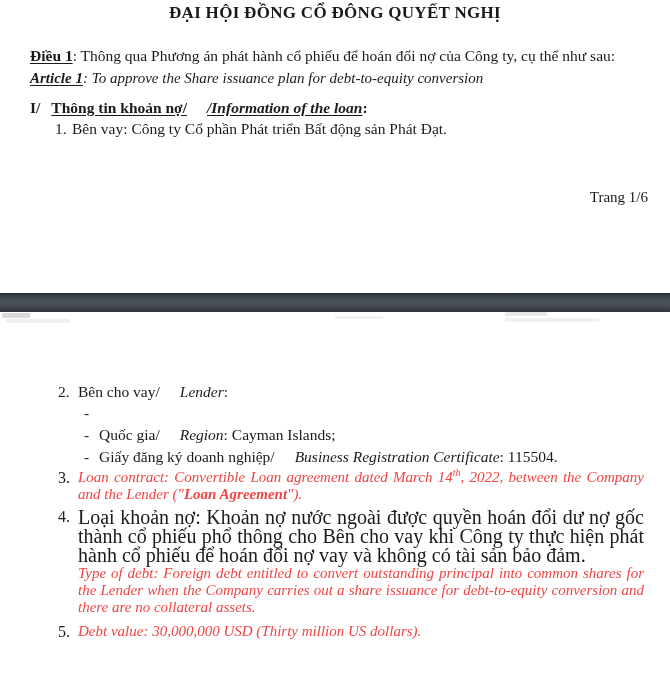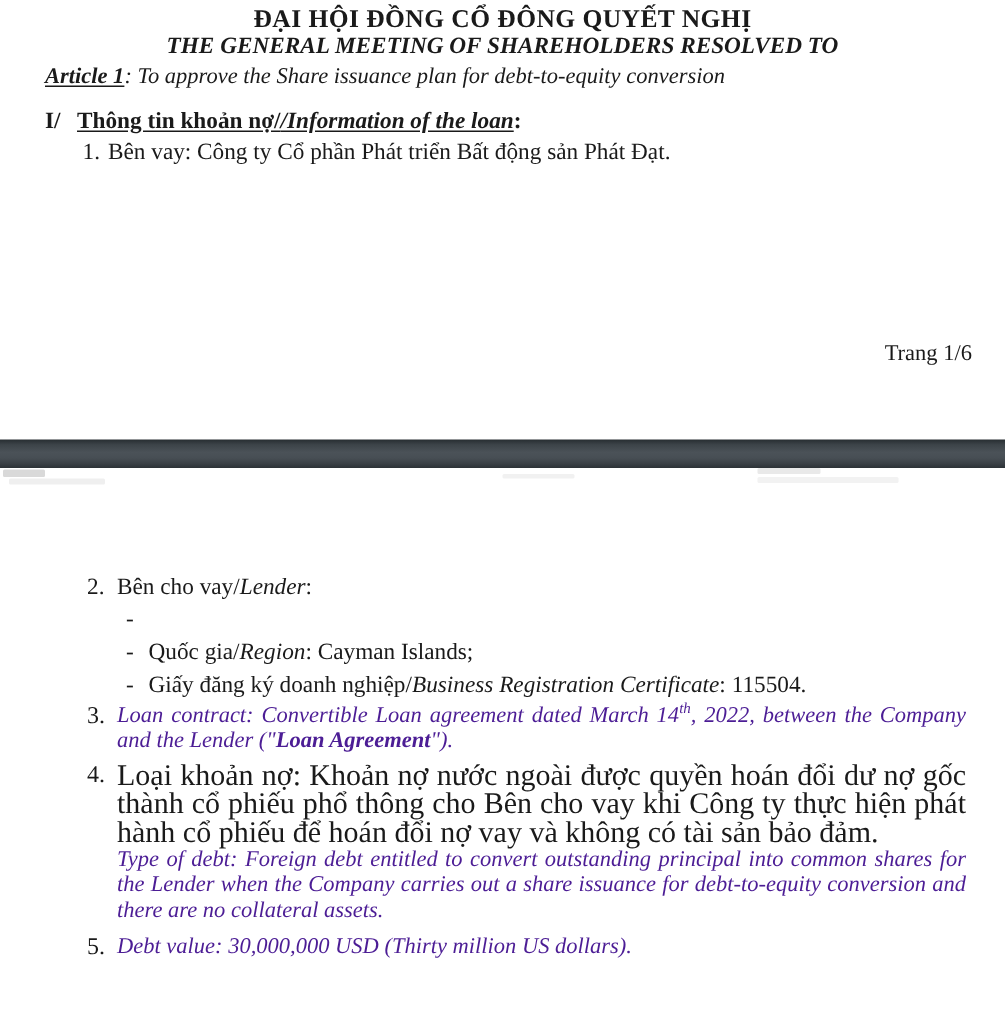--- a/index.html
+++ b/index.html
@@ -3,36 +3,36 @@
 <meta charset="utf-8">
 <style>
   html,body { margin:0; padding:0; }
   #doc {
     position:relative; width:670px; height:688px; overflow:hidden;
     background:#ffffff; color:#1a1a1a;
     font-family:"Liberation Serif", serif;
     -webkit-font-smoothing:antialiased;
   }
   .b { font-weight:700; }
-  .it { font-style:italic; }
+  .it { font-style:italic;margin-left:20px; }
   .u { text-decoration:underline; text-underline-offset:2px; }
   sup.ord { font-size:10px; vertical-align:super; line-height:0; }
 
   
   .page1 { position:relative; height:293px; }
   .title-vi { padding-top:3px; text-align:center; font-weight:700; font-size:17px; line-height:19px; letter-spacing:.3px; }
   .title-en { text-align:center; font-weight:700; font-style:italic; font-size:15.5px; line-height:18px; }
   .p-dieu    { margin:23px 24px 0 30px; font-size:15.5px; line-height:22px; }
   .p-article { margin:1px 24px 0 30px;  font-size:15px;   line-height:20px; font-style:italic; }
   .p-section { margin:9px 24px 0 30px;  font-size:15.5px; line-height:21px; font-weight:700; }
   .sec-gap { display:inline-block; width:11px; }
   .item1-l1 { display:flex; margin:0 24px 0 55px; font-size:15.5px; line-height:21px; }
   .item1-l1 .n1 { width:17px; flex-shrink:0; }
   .item1-l2 { margin:0 24px 0 72px; font-size:15px; line-height:20px; font-style:italic; color:#222; }
-  .pageno { position:absolute; top:188px; right:22px; font-size:15px; line-height:18px;margin-top:39px; }
+  .pageno { position:absolute; top:188px; right:22px; font-size:15px; line-height:18px; }
 
   
   .bar {
     height:19px; width:670px;
     background:linear-gradient(180deg,#272d31 0%,#3c4348 18%,#4b5258 45%,#474e54 65%,#3a4045 85%,#2c3236 100%);
   }
 
   
   .page2 { position:relative; height:376px; padding-top:69px; box-sizing:border-box; }
   .artifact { position:absolute; border-radius:1px; }
@@ -47,33 +47,33 @@
   .ibody { flex:1; }
   .just { text-align:justify; }
 
   .item2 { font-size:15.5px; line-height:21px; }
   .sub { display:flex; margin:0 26px 0 84px; font-size:15.5px; line-height:22px; }
   .sub .dash { width:15px; flex-shrink:0; }
 
   .item3 { margin-top:1px; }
   .vi-par  { font-size:15.5px; line-height:20px; }
   .vi-par4 { font-size:20px;   line-height:19px;font-family:Liberation Serif, serif; }
-  .en-par  { font-size:15px;   line-height:17px; font-style:italic; color:#4c1d95; }
+  .en-par  { font-size:15px;   line-height:17px; font-style:italic; color:#ef4444; }
   .item4 { margin-top:5px; }
   .item5 { margin-top:7px; }
 </style>
 </head>
 <body>
 
 <div id="doc">
 
   <div class="page1">
     <div class="title-vi">ĐẠI HỘI ĐỒNG CỔ ĐÔNG QUYẾT NGHỊ</div>
-    <div class="title-en">THE GENERAL MEETING OF SHAREHOLDERS RESOLVED TO</div>
 
+    <div class="p-dieu"><span class="b u">Điều 1</span><span>: Thông qua Phương án phát hành cổ phiếu để hoán đổi nợ của Công ty, cụ thể như sau:</span></div>
 
     <div class="p-article"><span class="b u">Article 1</span><span>: To approve the Share issuance plan for debt-to-equity conversion</span></div>
 
     <div class="p-section"><span>I/</span><span class="sec-gap"></span><span class="u">Thông tin khoản nợ/</span><span class="u it">/Information of the loan</span><span>:</span></div>
 
     <div class="item1-l1">
       <span class="n1">1.</span>
       <span>Bên vay: Công ty Cổ phần Phát triển Bất động sản Phát Đạt.</span>
     </div>
 

